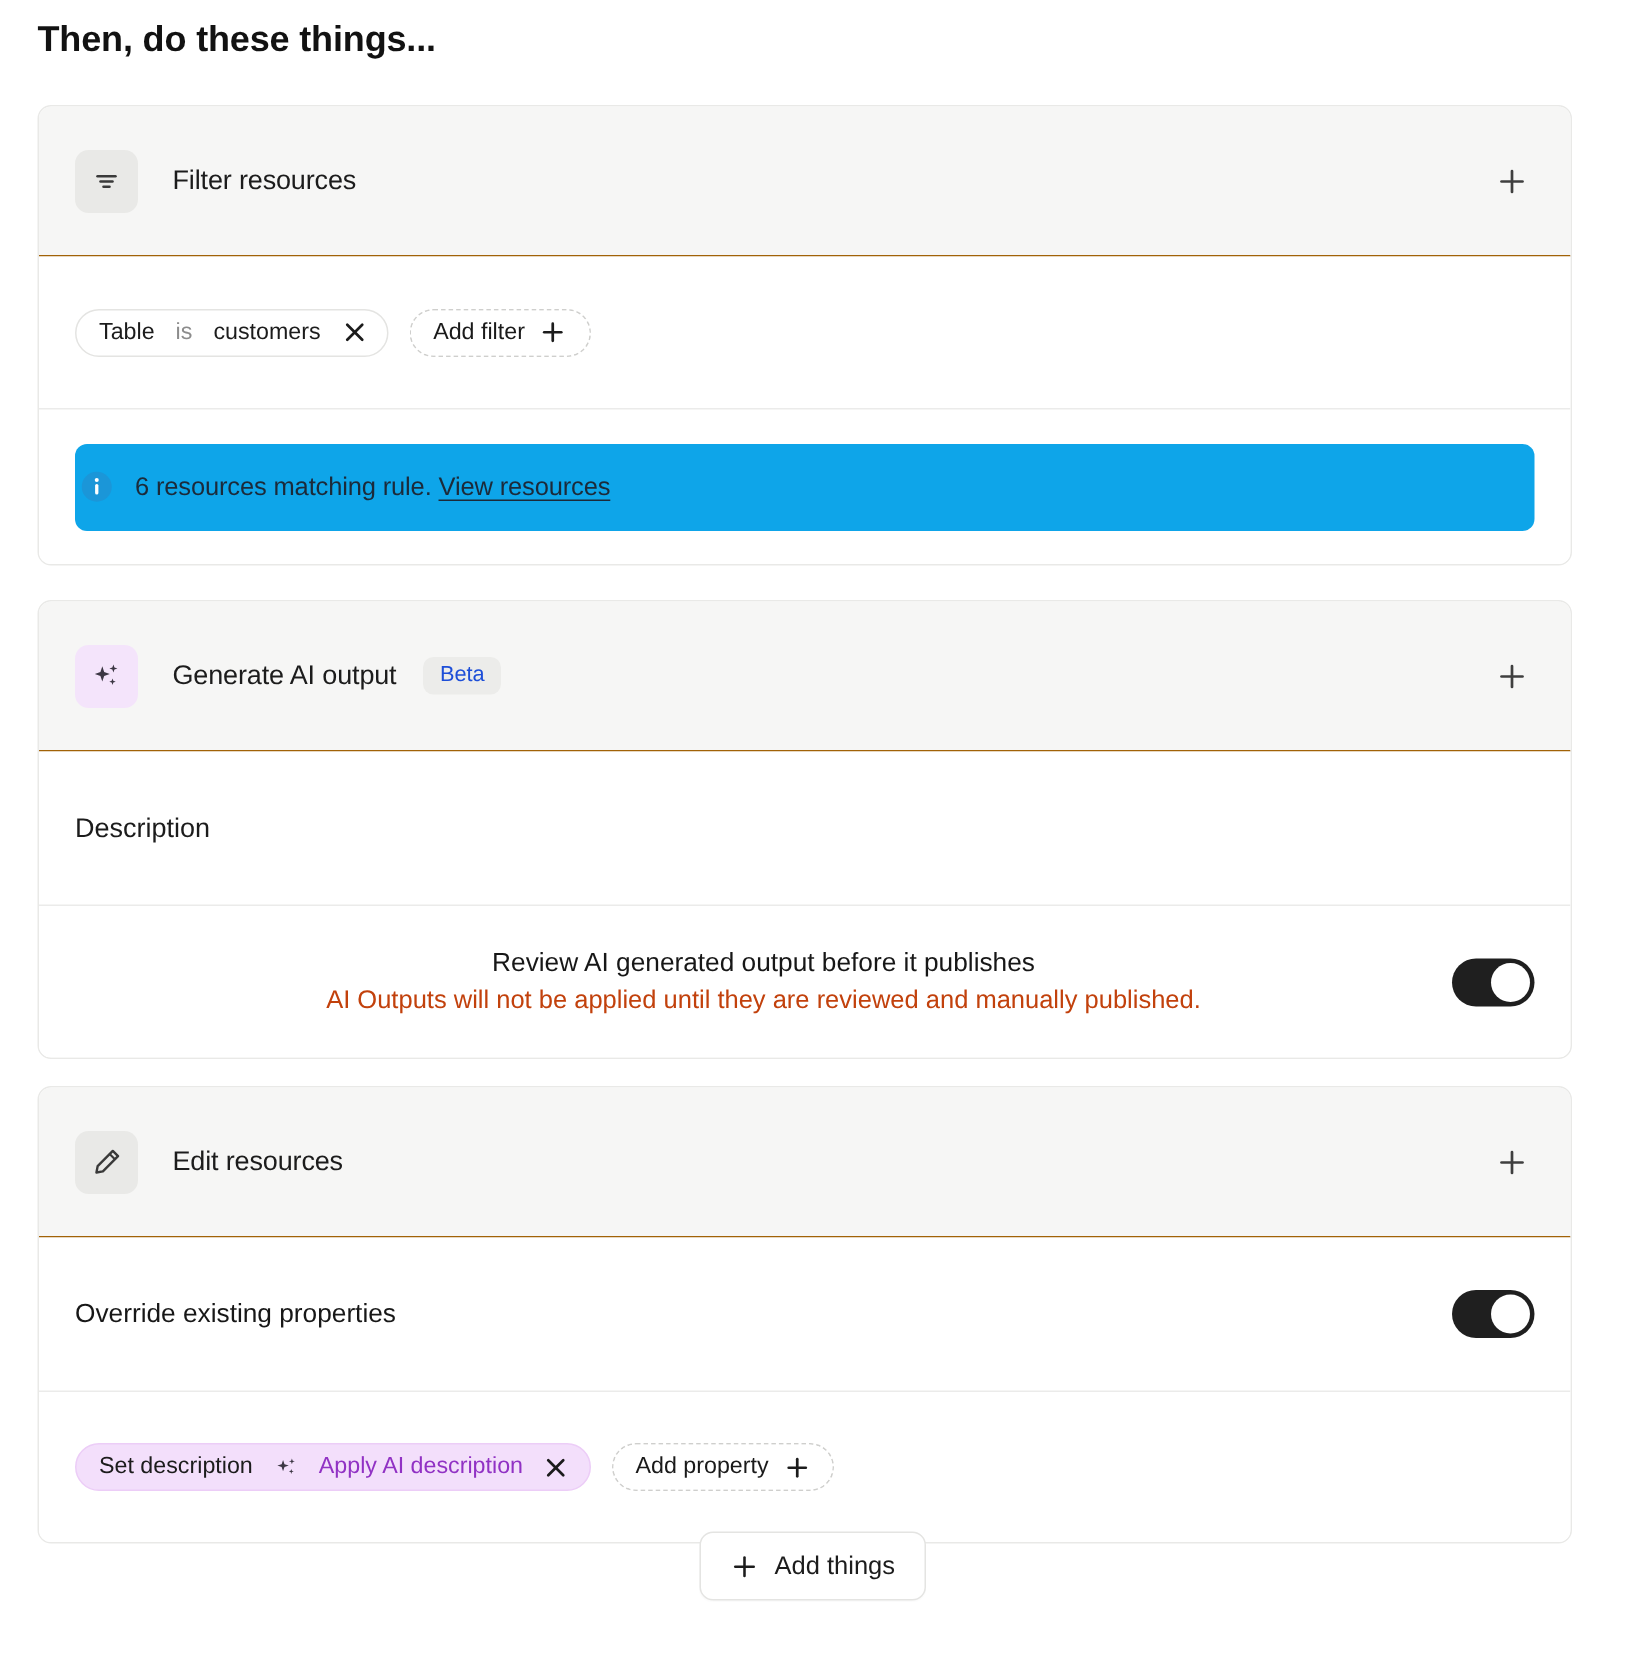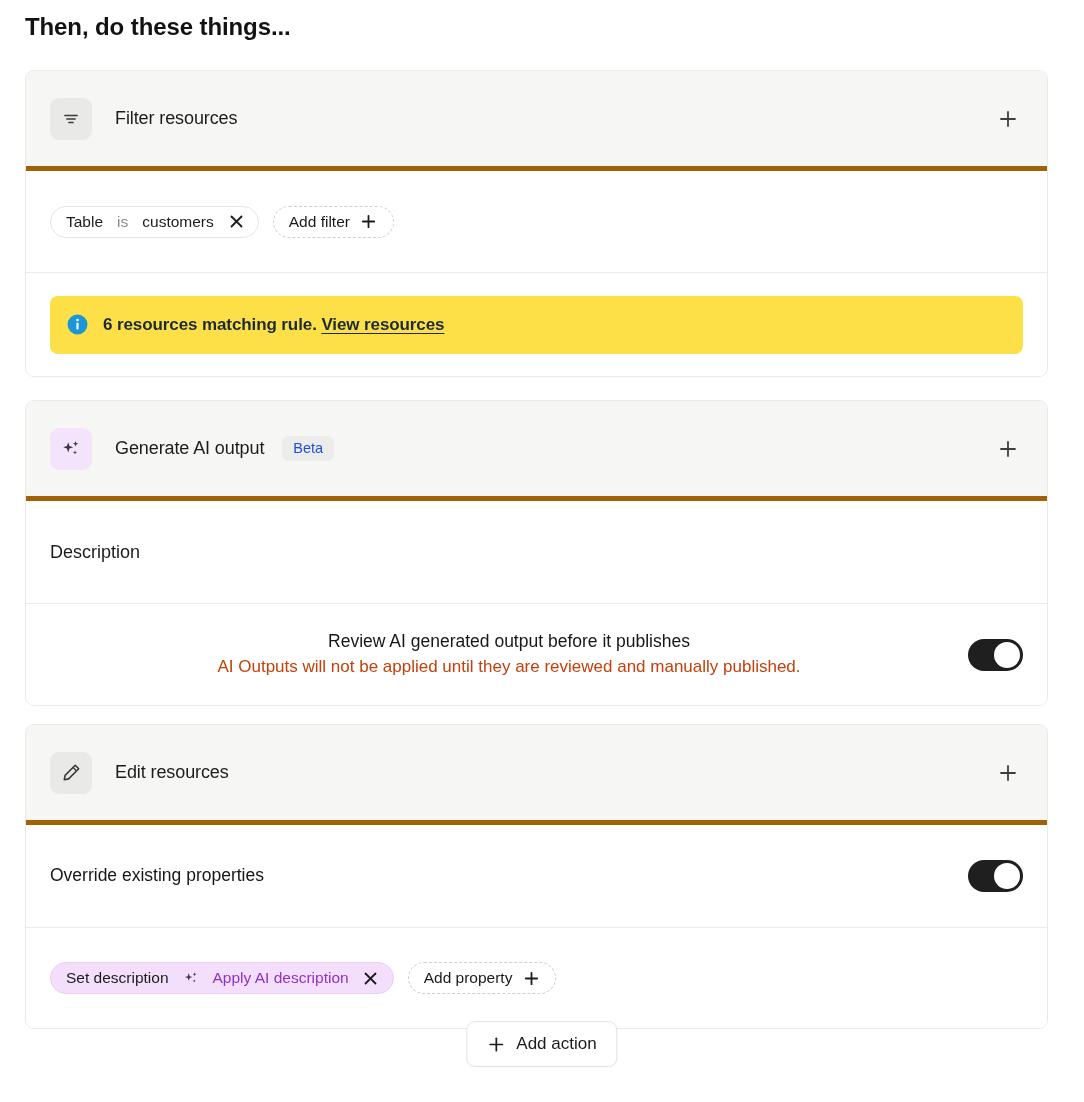--- a/index.html
+++ b/index.html
@@ -43,21 +43,21 @@
     border-radius: 9px;
     overflow: hidden;
   }
 
   .card-header {
     display: flex;
     align-items: center;
     background: #f6f6f5;
     height: 100px;
     padding: 0 24px 0 24px;
-    border-bottom: 5px solid #a16207;
+    border-bottom: 1px solid #a16207;
   }
 
   .hdr-icon {
     width: 42px;
     height: 42px;
     border-radius: 9px;
     display: flex;
     align-items: center;
     justify-content: center;
     flex: 0 0 auto;
@@ -148,29 +148,28 @@
     display: inline-flex;
     align-items: center;
     justify-content: center;
     width: 18px;
     height: 18px;
     cursor: pointer;
   }
 
   
   .banner {
-    background: #fde047;
+    background: #0ea5e9;
     border-radius: 8px;
     height: 58px;
     width: 100%;
     display: flex;
     align-items: center;
-    padding: 0 17px;
+    padding: 0 4px;
     gap: 15px;
-    font-weight: bold;
   }
   .banner-text {
     font-size: 17px;
     color: #1c2a39;
     letter-spacing: -0.1px;
   }
   .banner-link {
     color: #1c2a39;
     text-decoration: underline;
     text-underline-offset: 3px;
@@ -418,16 +417,16 @@
 
   <div class="add-action">
     <span class="x-icon">
       <svg width="19" height="19" viewBox="0 0 19 19" aria-hidden="true">
         <g stroke="#1c1c1c" stroke-width="1.8" stroke-linecap="round">
           <line x1="9.5" y1="3" x2="9.5" y2="16"></line>
           <line x1="3" y1="9.5" x2="16" y2="9.5"></line>
         </g>
       </svg>
     </span>
-    <span>Add action</span>
+    <span>Add things</span>
   </div>
 
 </div>
 
 </body></html>

